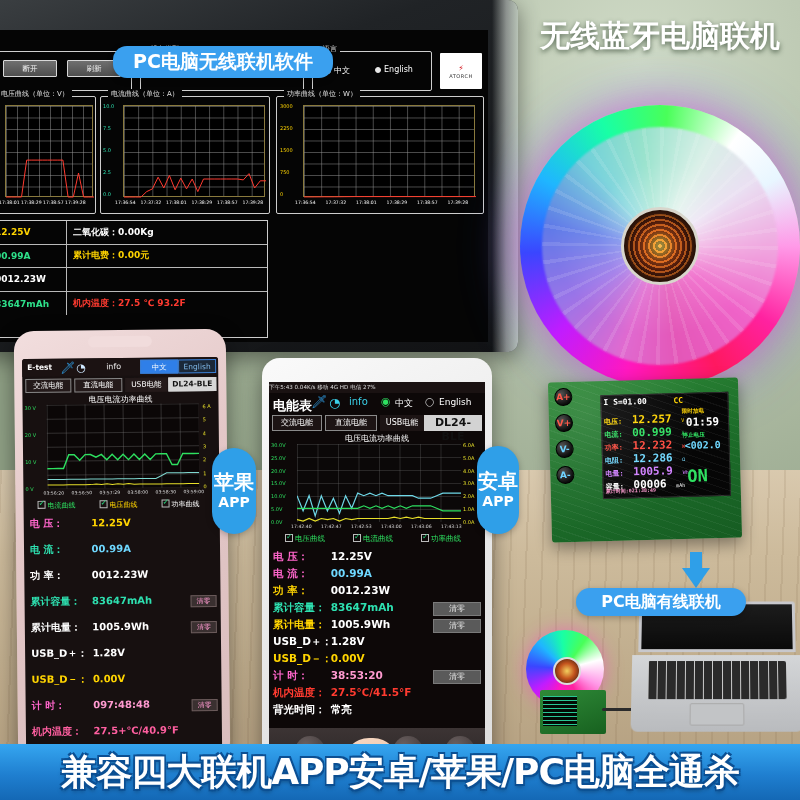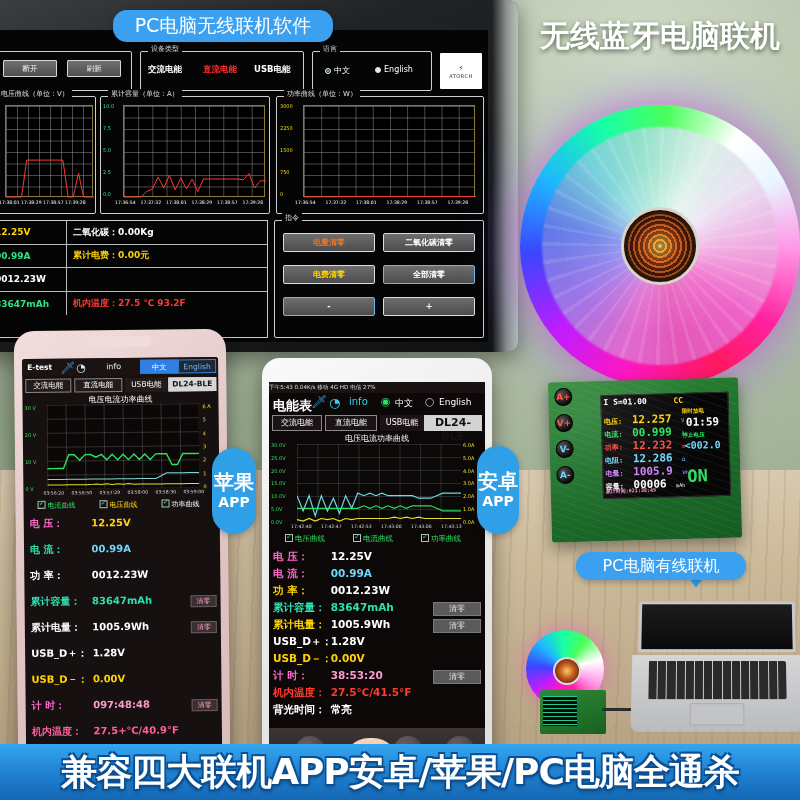--- a/index.html
+++ b/index.html
@@ -351,23 +351,24 @@
     border-left:14px solid transparent; border-right:14px solid transparent;
     border-top:20px solid #2f9fe8;
   }
   .down-arrow-stem {
     position:absolute; left:150px; top:-8px; width:12px; height:18px; background:#2f9fe8;
   }
 
   
   .pill {
     position:absolute; background:#3aa0ef; border-radius:14px;
-    color:#fff; font-weight:normal; text-align:center; white-space:nowrap;
+    color:#fff; font-weight:bold; text-align:center; white-space:nowrap;
     display:flex; align-items:center; justify-content:center;
     box-shadow:0 2px 6px rgba(0,0,0,.25);
+    margin-top:36px;
   }
   #pill-pc { left:113px; top:10px; width:220px; height:32px; font-size:19px; }
   #pill-wired { left:576px; top:552px; width:170px; height:28px; font-size:16px; }
   .vpill {
     position:absolute; background:#2f9fe8; border-radius:22px;
     color:#fff; font-weight:bold; text-align:center;
     display:flex; flex-direction:column; justify-content:center;
     box-shadow:0 2px 6px rgba(0,0,0,.25); line-height:1.05;
   }
   #vp-apple { left:212px; top:448px; width:44px; height:86px; }
@@ -451,21 +452,21 @@
         </div>
         <div id="v-xticks">
             <span class="xtick" style="left:8px;top:103px">17:38:01</span>
             <span class="xtick" style="left:30px;top:103px">17:38:29</span>
             <span class="xtick" style="left:52px;top:103px">17:38:57</span>
             <span class="xtick" style="left:74px;top:103px">17:39:28</span>
           </div>
       </div>
 
       <div class="chart-box cb2">
-        <span class="grp-title">累计容量（单位：A）</span>
+        <span class="grp-title">电流曲线（单位：A）</span>
         <div id="c-yticks">
             <span class="ytick" style="color:#2ee0b0;left:2px;top:6px">10.0</span>
             <span class="ytick" style="color:#2ee0b0;left:2px;top:28px">7.5</span>
             <span class="ytick" style="color:#2ee0b0;left:2px;top:50px">5.0</span>
             <span class="ytick" style="color:#2ee0b0;left:2px;top:72px">2.5</span>
             <span class="ytick" style="color:#2ee0b0;left:2px;top:94px">0.0</span>
           </div>
         <div class="plot" style="left:22px;top:8px;width:142px;height:92px;background-size:14.2px 11.5px;">
           <svg width="142" height="92" viewBox="0 0 142 92" style="position:absolute;left:0;top:0">
             <polyline id="cline" fill="none" stroke="#ff3b30" stroke-width="1" points="0.0,91.0 5.7,91.0 11.4,91.0 17.0,91.0 22.7,85.6 28.4,82.9 34.1,71.2 39.8,82.0 45.4,69.4 51.1,83.8 56.8,72.1 62.5,82.9 68.2,73.0 73.8,85.6 79.5,73.0 85.2,73.0 90.9,73.0 96.6,73.0 102.2,73.0 107.9,73.0 113.6,73.0 119.3,73.9 125.0,67.6 130.6,82.0 136.3,74.8 142.0,74.8"></polyline>
@@ -530,31 +531,20 @@
           <div class="rrow" style="top:70.80000000000001px">
       <div class="rc-l">
         <span style="color:#2ee08a">83647mAh</span>
             </div>
       <div class="rc-r">
         <span style="color:#ff3b30">机内温度：27.5 ℃  93.2F</span>
             </div>
     </div>
         </div>
 
-      <div class="cmd-grp">
-        <span class="grp-title">指令</span>
-        <div id="cmd-buttons">
-            <div class="cbtn" style="left:8px;top:12px;color:#e8732a">电量清零</div>
-            <div class="cbtn" style="left:108px;top:12px;color:#ffffff">二氧化碳清零</div>
-            <div class="cbtn" style="left:8px;top:44px;color:#ffd400">电费清零</div>
-            <div class="cbtn sel" style="left:108px;top:44px;color:#ffffff">全部清零</div>
-            <div class="cbtn sel" style="left:8px;top:76px;color:#ffffff">-</div>
-            <div class="cbtn" style="left:108px;top:76px;color:#ffffff">+</div>
-          </div>
-      </div>
     </div>
   </div>
 
   <div id="fan">
     <div class="fan-ring"></div>
     <div class="fan-inner"></div>
     <div class="fan-blades"></div>
     <div class="fan-hub"></div>
   </div>
 

